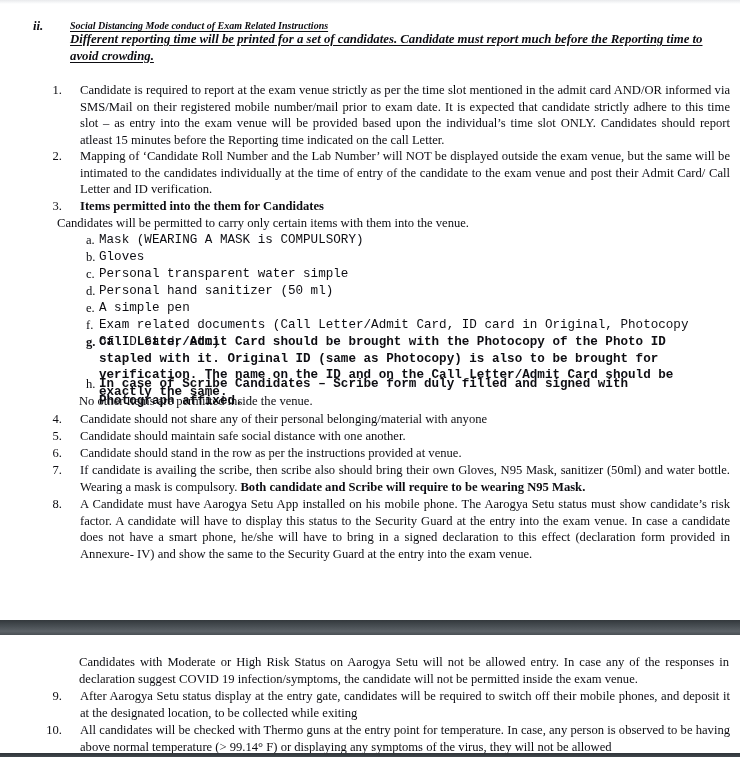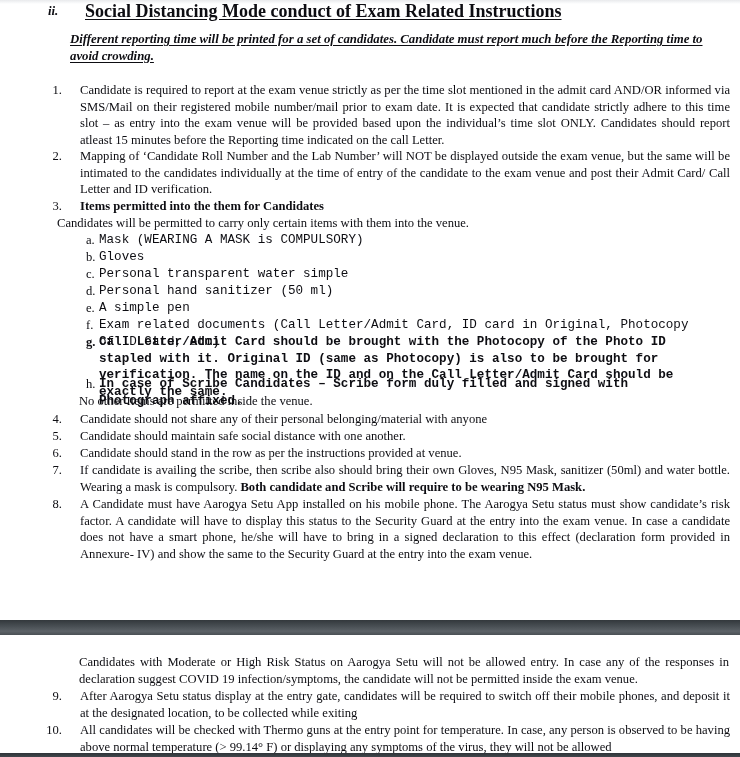--- a/index.html
+++ b/index.html
@@ -68,22 +68,23 @@
   .roman-marker {
     position: absolute;
     left: 0;
     top: 0;
     font-style: italic;
     font-weight: bold;
     font-size: 12.8px;
   }
   .roman-heading {
     margin-left: 37px;
-    font-weight: bold;
-    font-size: 18px;
+    font-style: italic;
+    font-weight: bold;
+    font-size: 10px;
     text-decoration: underline;
     text-underline-offset: 2px;
   }
   .roman-sub {
     margin-left: 37px;
     font-style: italic;
     font-weight: bold;
     font-size: 12.8px;
     text-decoration: underline;
     text-underline-offset: 2px;
@@ -148,21 +149,21 @@
 </style>
 </head>
 <body>
 
 <div class="viewer">
 
   <div class="page-top-edge"></div>
 
   <div class="page page-one">
 
-    <div class="roman-row block" style="top: 3px; margin-left: 15px;">
+    <div class="roman-row block" style="top: 18px;">
       <span class="roman-marker">ii.</span>
       <div class="roman-heading">Social Distancing Mode conduct of Exam Related Instructions</div>
     </div>
 
     <div class="roman-row block" style="top: 31px;">
       <div class="roman-sub">Different reporting time will be printed for a set of candidates. Candidate must report much before the Reporting time to avoid crowding.</div>
     </div>
 
     <div class="num-item block" style="top: 82px;">
       <span class="num-marker">1.</span>

